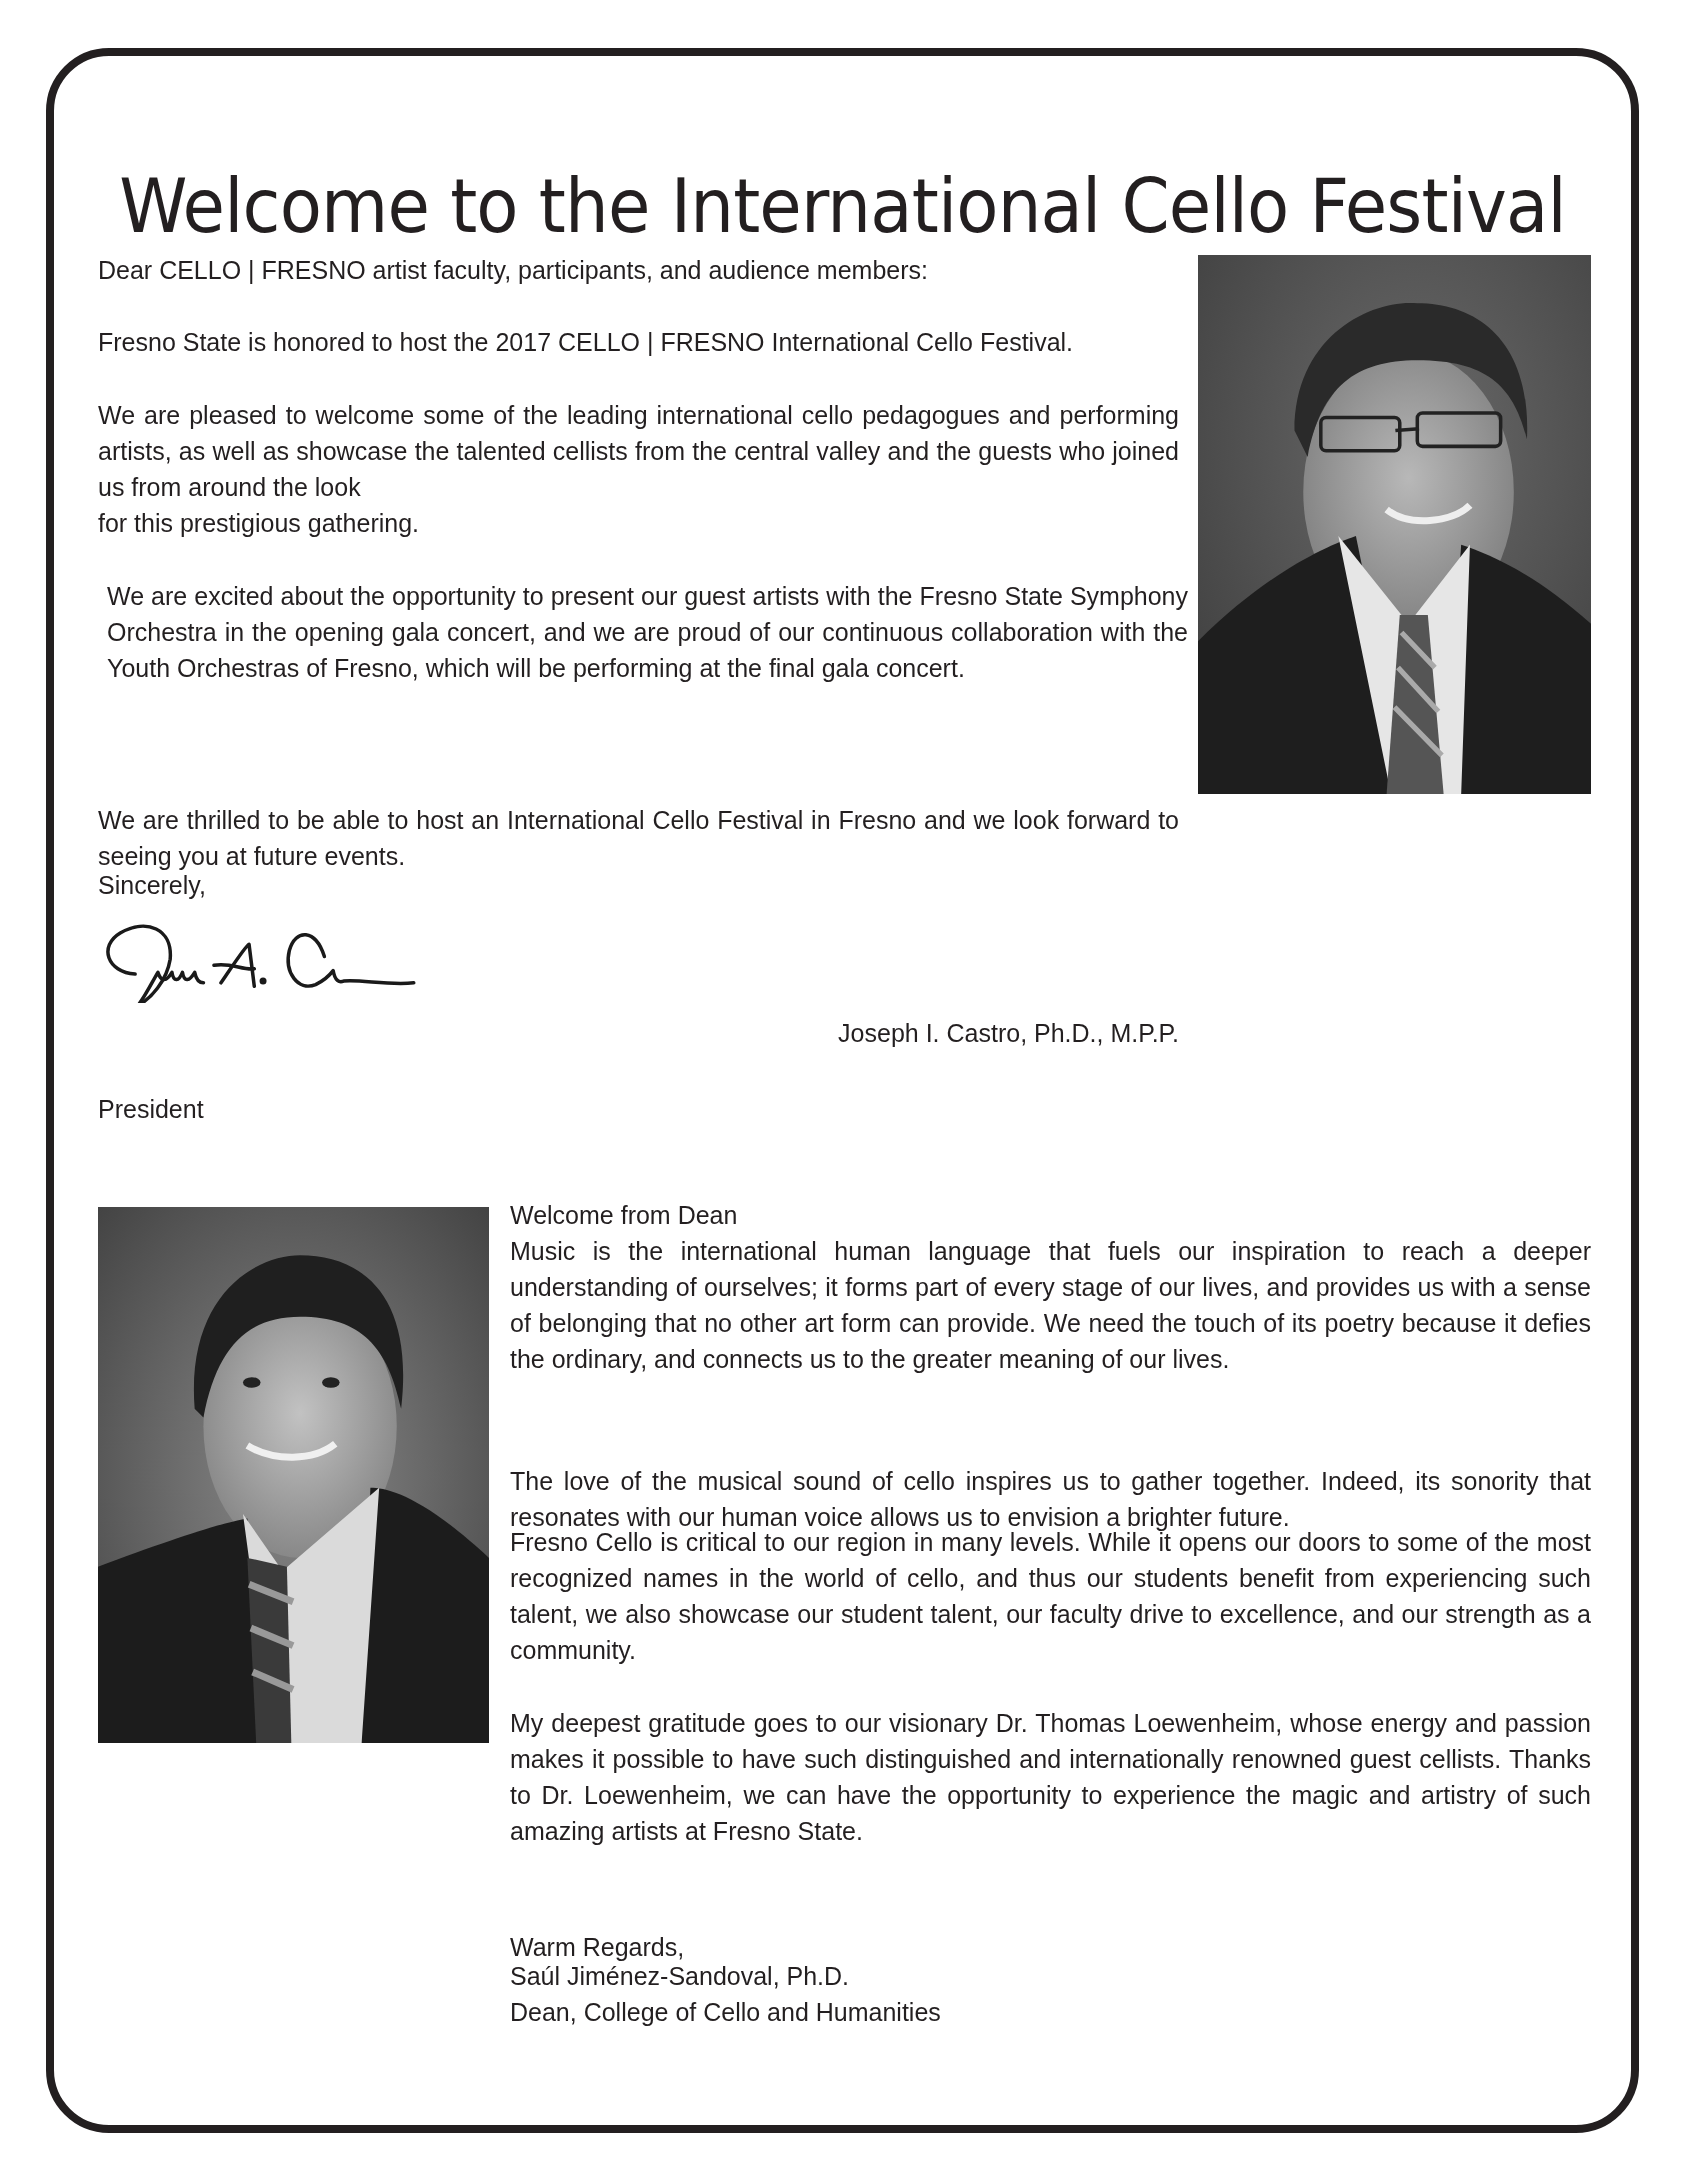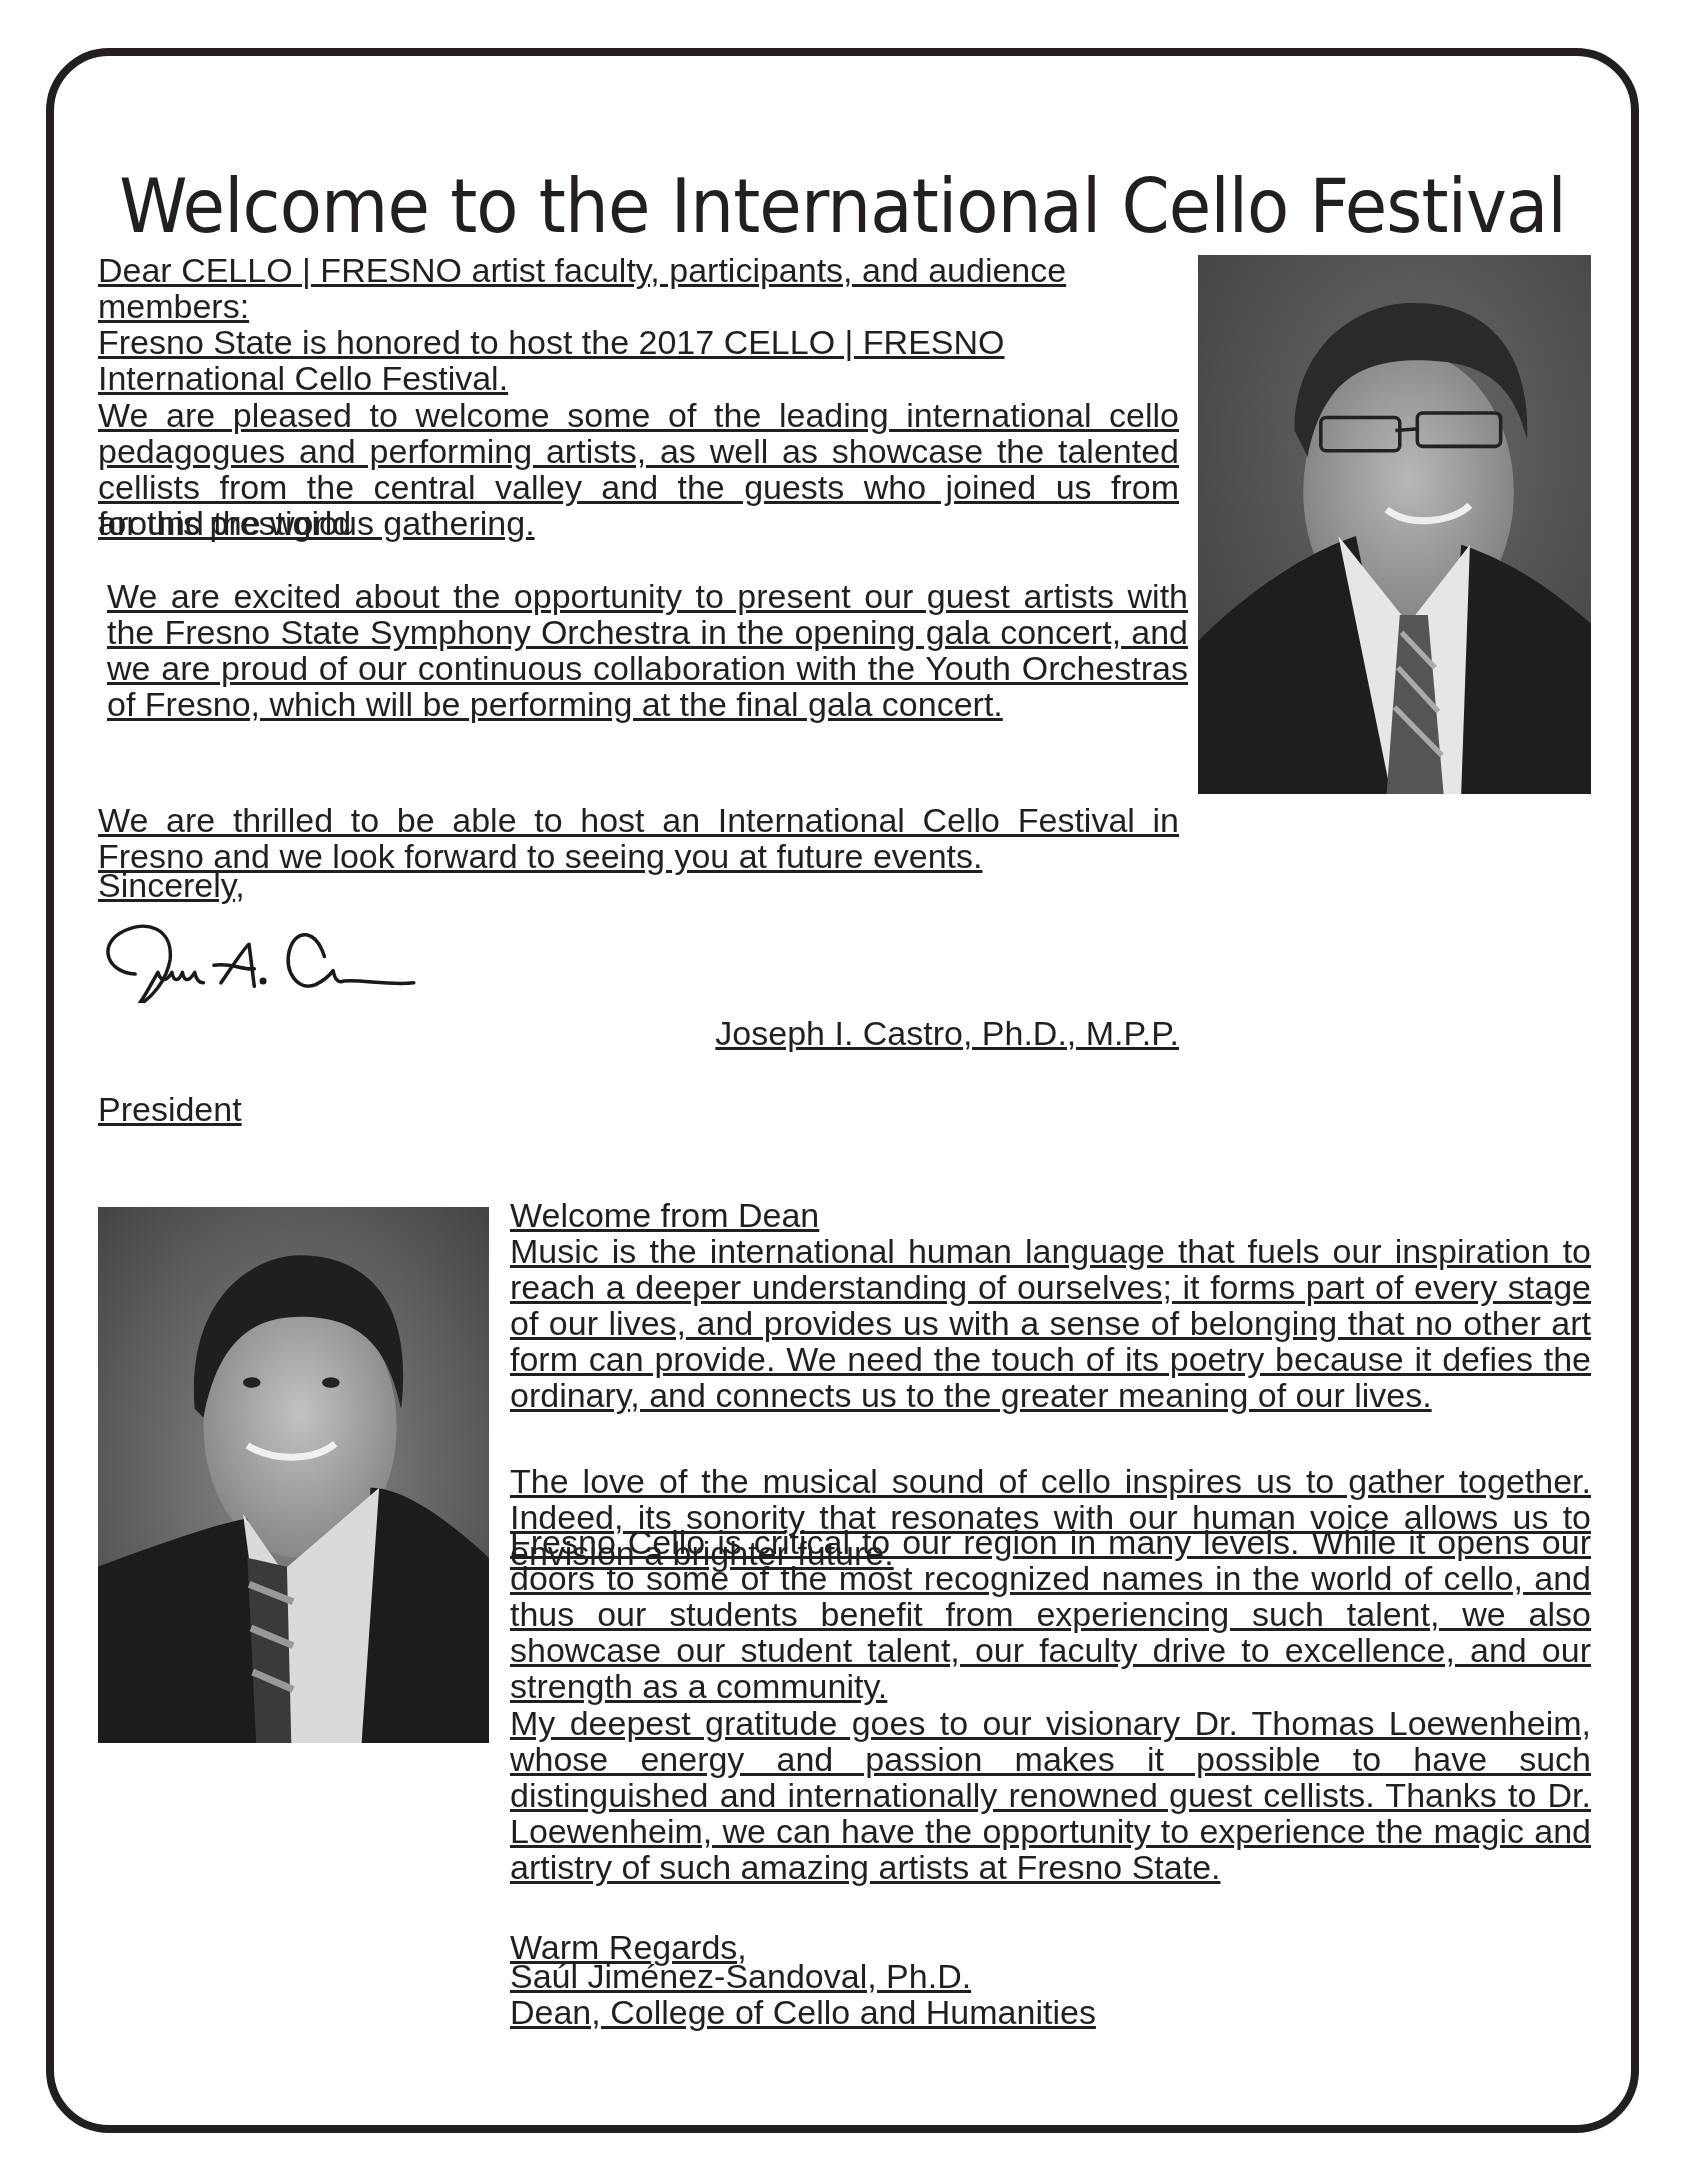--- a/index.html
+++ b/index.html
@@ -3,38 +3,38 @@
 <meta charset="utf-8">
 <style>
   html, body { margin:0; padding:0; background:#ffffff; }
   body { width:1685px; height:2181px; position:relative; overflow:hidden;
          font-family:"Liberation Sans", "DejaVu Sans", sans-serif; color:#231f20; }
   .frame { position:absolute; left:46px; top:48px; width:1577px; height:2069px;
            border:8.8px solid #231f20; border-radius:63px; }
   .title { position:absolute; left:53px; right:53px; top:112px; text-align:center;
            font-size:75px; font-weight:400; letter-spacing:-0.9px; line-height:88px;
            transform:scaleX(0.92); transform-origin:center; font-family:"DejaVu Sans", sans-serif; }
-  .para { position:absolute; font-size:34px; line-height:36px; text-align:justify;text-decoration:underline; }
+  .para { position:absolute; font-size:25px; line-height:36px; text-align:justify; }
   .para.left { left:98px; width:1081px; }
   .para.right { left:510px; width:1081px; }
   .nojust { text-align:left; }
   .photo { position:absolute; background:#4a4a4a; overflow:hidden; }
   .photo svg { display:block; width:100%; height:100%; }
   .sig { position:absolute; left:98px; top:911px; width:430px; height:92px; }
 </style>
 </head>
 <body>
 
 <div class="frame"></div>
 
 <h1 class="title">Welcome to the International Cello Festival</h1>
 
 <div class="para left nojust" style="top:252px;">Dear CELLO | FRESNO artist faculty, participants, and audience members:</div>
 <div class="para left nojust" style="top:324px;">Fresno State is honored to host the 2017 CELLO | FRESNO International Cello Festival.</div>
-<div class="para left" style="top:397px; text-align-last:left;">We are pleased to welcome some of the leading international cello pedagogues and performing artists, as well as showcase the talented cellists from the central valley and the guests who joined us from around the world</div>
+<div class="para left" style="top:397px; text-align-last:left;">We are pleased to welcome some of the leading international cello pedagogues and performing artists, as well as showcase the talented cellists from the central valley and the guests who joined us from around the look</div>
 <div class="para left nojust" style="top:505px;">for this prestigious gathering.</div>
 <div class="para left" style="top:578px; text-align-last:left;margin-left:9px;">We are excited about the opportunity to present our guest artists with the Fresno State Symphony Orchestra in the opening gala concert, and we are proud of our continuous collaboration with the Youth Orchestras of Fresno, which will be performing at the final gala concert.</div>
 <div class="para left" style="top:758px; text-align-last:left;margin-top:44px;">We are thrilled to be able to host an International Cello Festival in Fresno and we look forward to seeing you at future events.</div>
 <div class="para left nojust" style="top:867px;">Sincerely,</div>
 
 <svg class="sig" viewBox="0 0 490 105">
   <g fill="none" stroke="#1a1a1a" stroke-width="4" stroke-linecap="round" stroke-linejoin="round">
     <path d="M42 72 C 10 70, 0 40, 25 25 C 55 8, 85 20, 82 55 C 78 80, 60 100, 45 108"></path>
     <path d="M45 108 C 52 100, 62 80, 68 70 C 72 82, 78 80, 84 70 C 86 82, 92 80, 96 70 C 98 82, 104 80, 110 70 C 112 80, 116 82, 120 82"></path>
     <path d="M140 82 C 155 60, 168 40, 172 38 L 178 86"></path>

